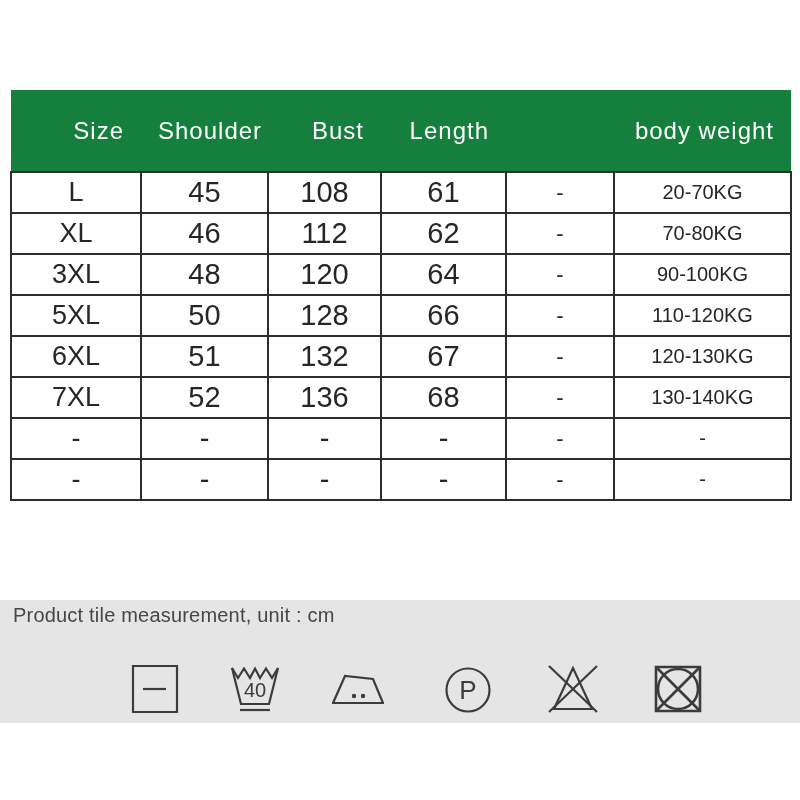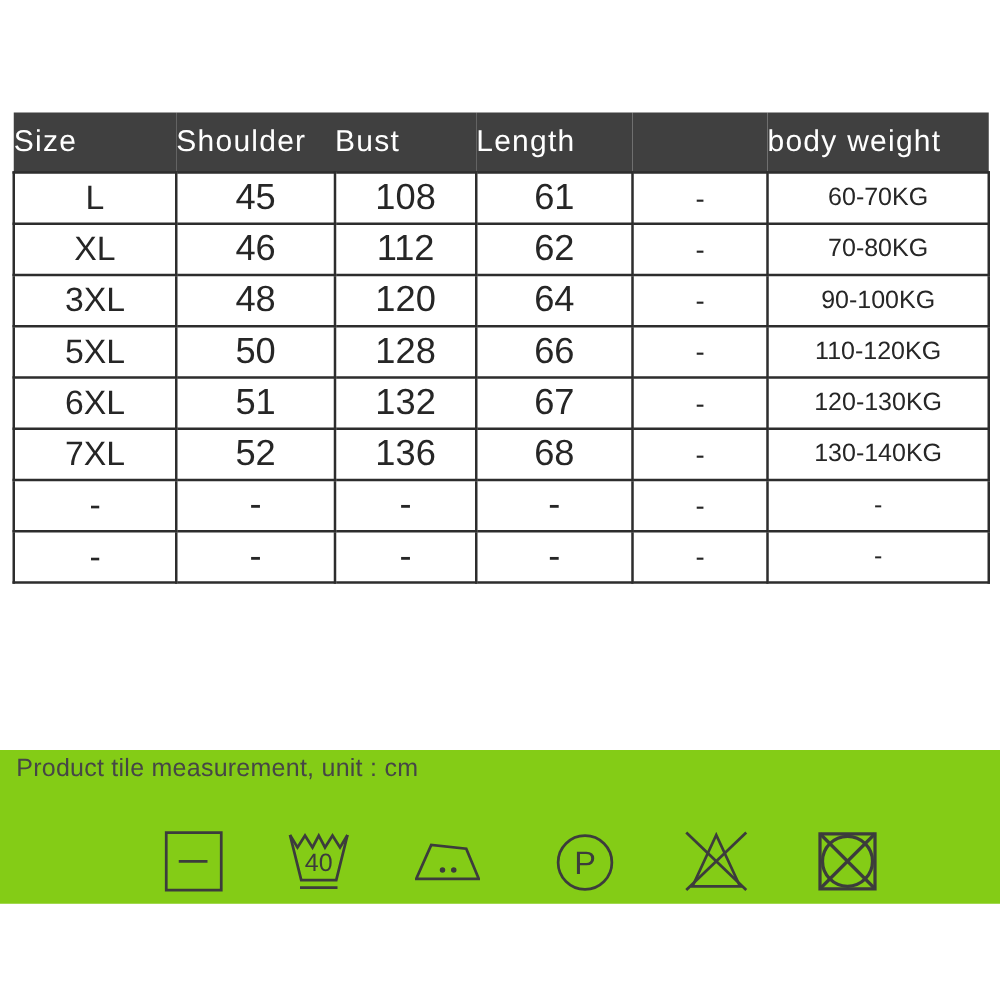--- a/index.html
+++ b/index.html
@@ -7,36 +7,36 @@
     width:800px; height:800px; position:relative;
     background:#ffffff; overflow:hidden;
     font-family:"Liberation Sans", sans-serif;
     color:#262626;
   }
   .size-table {
     position:absolute; left:10px; top:90px; width:780px;
     border-collapse:collapse; table-layout:fixed;
   }
   .size-table thead th {
-    height:47px; background:#404040; color:#ffffff;
+    height:47px; background:#15803d; color:#ffffff;
     font-weight:400; font-size:24px; letter-spacing:1px;
-    border:none; text-align:left; padding:0;
+    border:none; text-align:right; padding:17px;
   }
   .size-table tbody td {
     height:39px; border:2px solid #2d2d2d; background:#ffffff;
     text-align:center; vertical-align:middle; padding:0;
     color:#262626;
   }
   td.col0 { font-size:27px; }
   td.col1, td.col2, td.col3 { font-size:29px; }
   td.col4 { font-size:22px; }
   td.col5 { font-size:20px; }
   .note-band {
     position:absolute; left:0; top:600px; width:800px; height:123px;
-    background:#84cc16;
+    background:#e5e5e5;
   }
   .note {
     position:absolute; left:13px; top:4px;
     font-size:20px; color:#464646; letter-spacing:0.2px;
   }
   .icons { position:absolute; left:16px; top:0; width:800px; height:640px; pointer-events:none; }
   .icon { position:absolute; }
   .icon svg { display:block; }
   .icon svg * { vector-effect:non-scaling-stroke; }
   .ic-stroke { fill:none; stroke:#3c3c3c; stroke-width:2.2; stroke-linejoin:miter; stroke-linecap:butt; }
@@ -64,21 +64,21 @@
       <th>body weight</th>
     </tr>
   </thead>
   <tbody>
       <tr>
         <td class="col0">L</td>
         <td class="col1">45</td>
         <td class="col2">108</td>
         <td class="col3">61</td>
         <td class="col4">-</td>
-        <td class="col5">60-70KG</td>
+        <td class="col5">20-70KG</td>
       </tr>
       <tr>
         <td class="col0">XL</td>
         <td class="col1">46</td>
         <td class="col2">112</td>
         <td class="col3">62</td>
         <td class="col4">-</td>
         <td class="col5">70-80KG</td>
       </tr>
       <tr>

